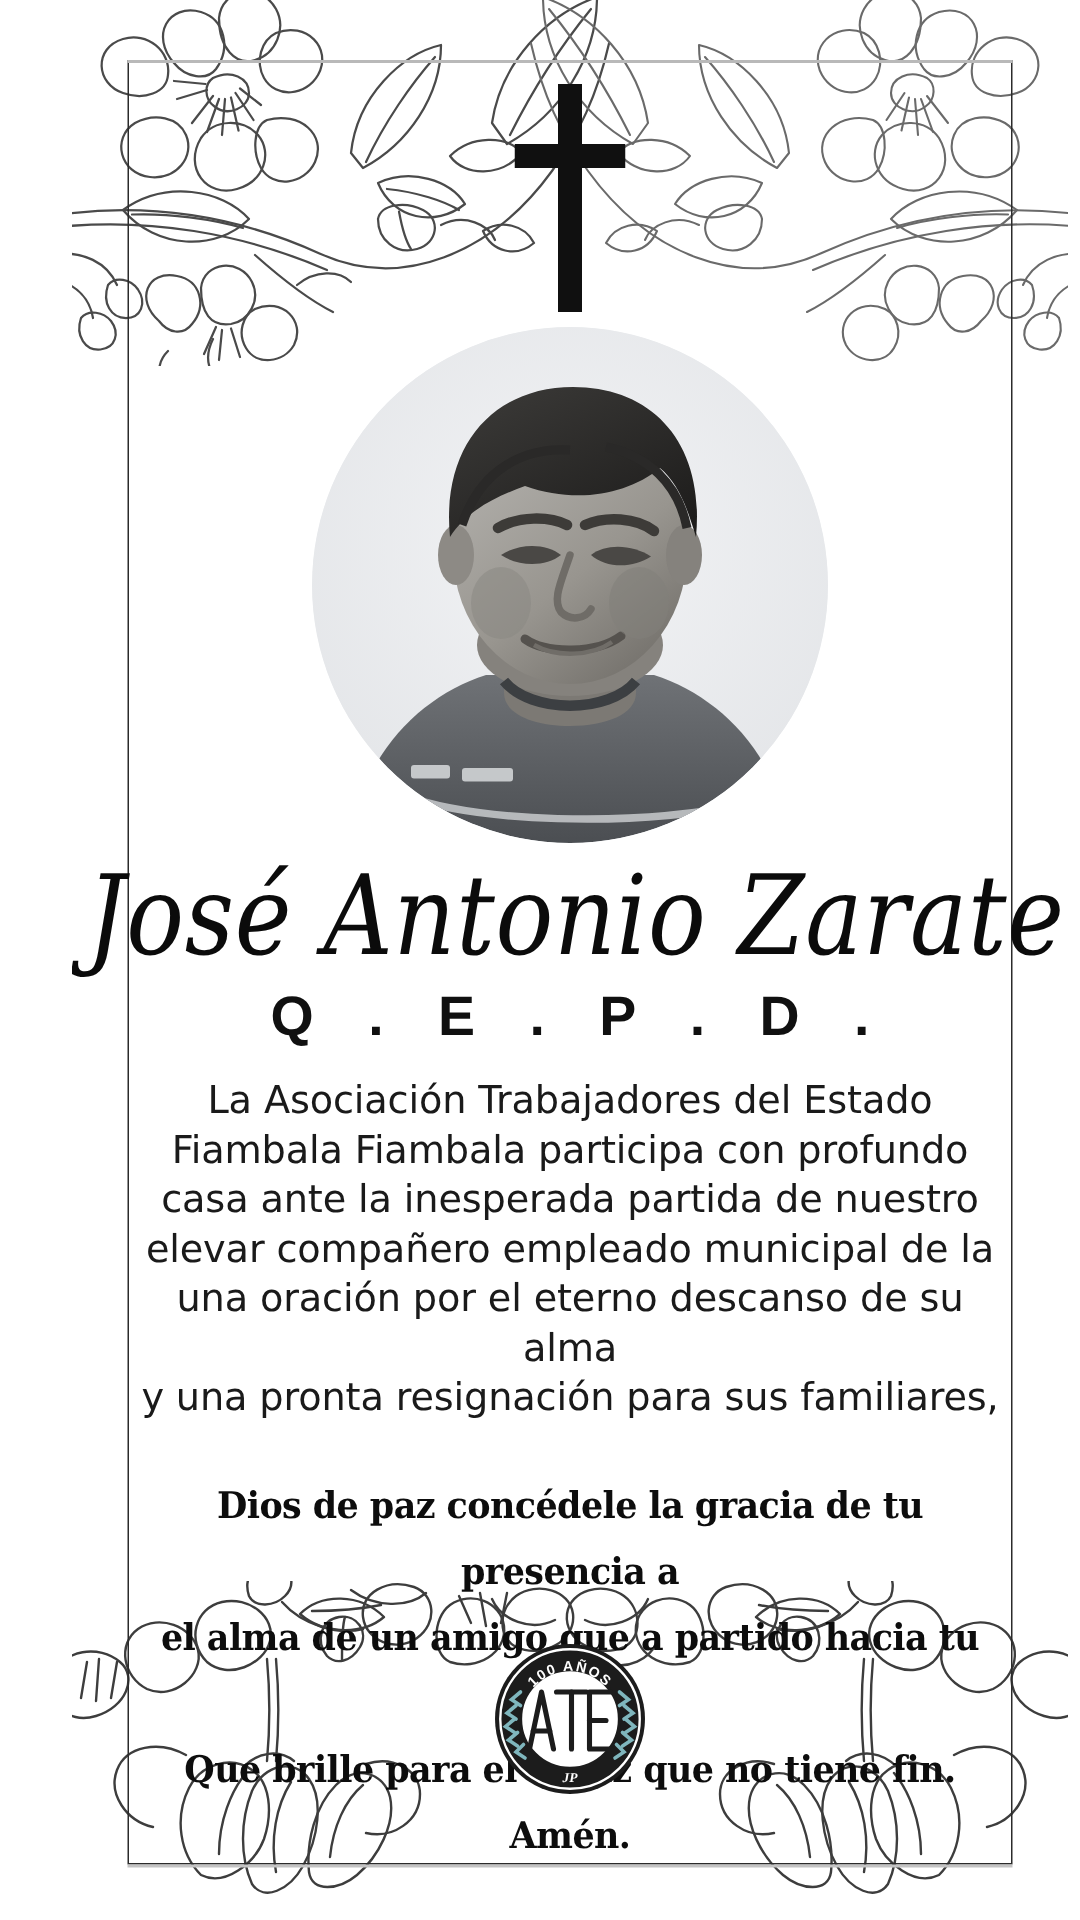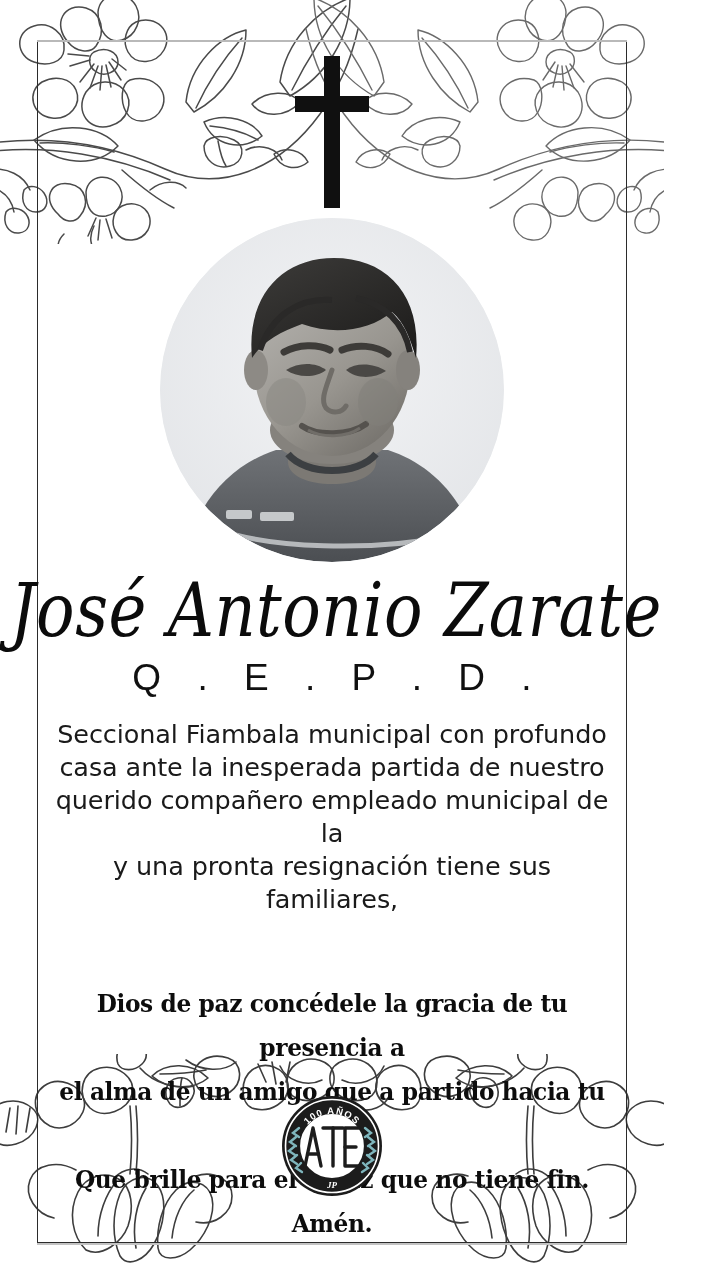--- a/index.html
+++ b/index.html
@@ -7,20 +7,21 @@
     padding: 0;
     background: #ffffff;
   }
   #card {
     position: relative;
     width: 664px;
     height: 1280px;
     background: #ffffff;
     overflow: hidden;
     font-family: "Liberation Sans", sans-serif;
+    margin-left: 48px;
   }
 
   
   .floral {
     position: absolute;
     pointer-events: none;
   }
   .floral svg { display: block; }
   .fl-tl { left: -10px;  top: -6px;   width: 400px; height: 250px; }
   .fl-tr { right: -10px; top: -6px;   width: 400px; height: 250px; transform: scaleX(-1); }
@@ -97,21 +98,21 @@
     white-space: nowrap;
   }
 
   
   .qepd {
     position: absolute;
     left: 0; right: 0;
     top: 657px;
     text-align: center;
     font-family: "Liberation Sans", sans-serif;
-    font-weight: normal;
+    font-weight: bold;
     font-size: 37px;
     letter-spacing: 13px;
     text-indent: 13px;
     color: #101010;
   }
 
   
   .body-text {
     position: absolute;
     left: 46px;
@@ -398,24 +399,26 @@
         </g>
       </svg>
     </div>
   </div>
 
   <div class="name">José Antonio Zarate</div>
 
   <div class="qepd">Q . E . P . D .</div>
 
   <div class="body-text">
-    <span class="ln">Seccional Fiambala municipal con profundo</span>
+    <span class="ln">La Asociación Trabajadores del Estado</span>
+    <span class="ln">Fiambala Fiambala participa con profundo</span>
     <span class="ln">casa ante la inesperada partida de nuestro</span>
-    <span class="ln">querido compañero empleado municipal de la</span>
-    <span class="ln">y una pronta resignación tiene sus familiares,</span>
+    <span class="ln">elevar compañero empleado municipal de la</span>
+    <span class="ln">una oración por el eterno descanso de su alma</span>
+    <span class="ln">y una pronta resignación para sus familiares,</span>
   </div>
 
   <div class="prayer">
     <span class="ln">Dios de paz concédele la gracia de tu presencia a</span>
     <span class="ln">el alma de un amigo que a partido hacia tu casa.</span>
     <span class="ln">Que brille para el la luz que no tiene fin. Amén.</span>
   </div>
 
   <div class="logo-wrap">
     <div class="logo">

